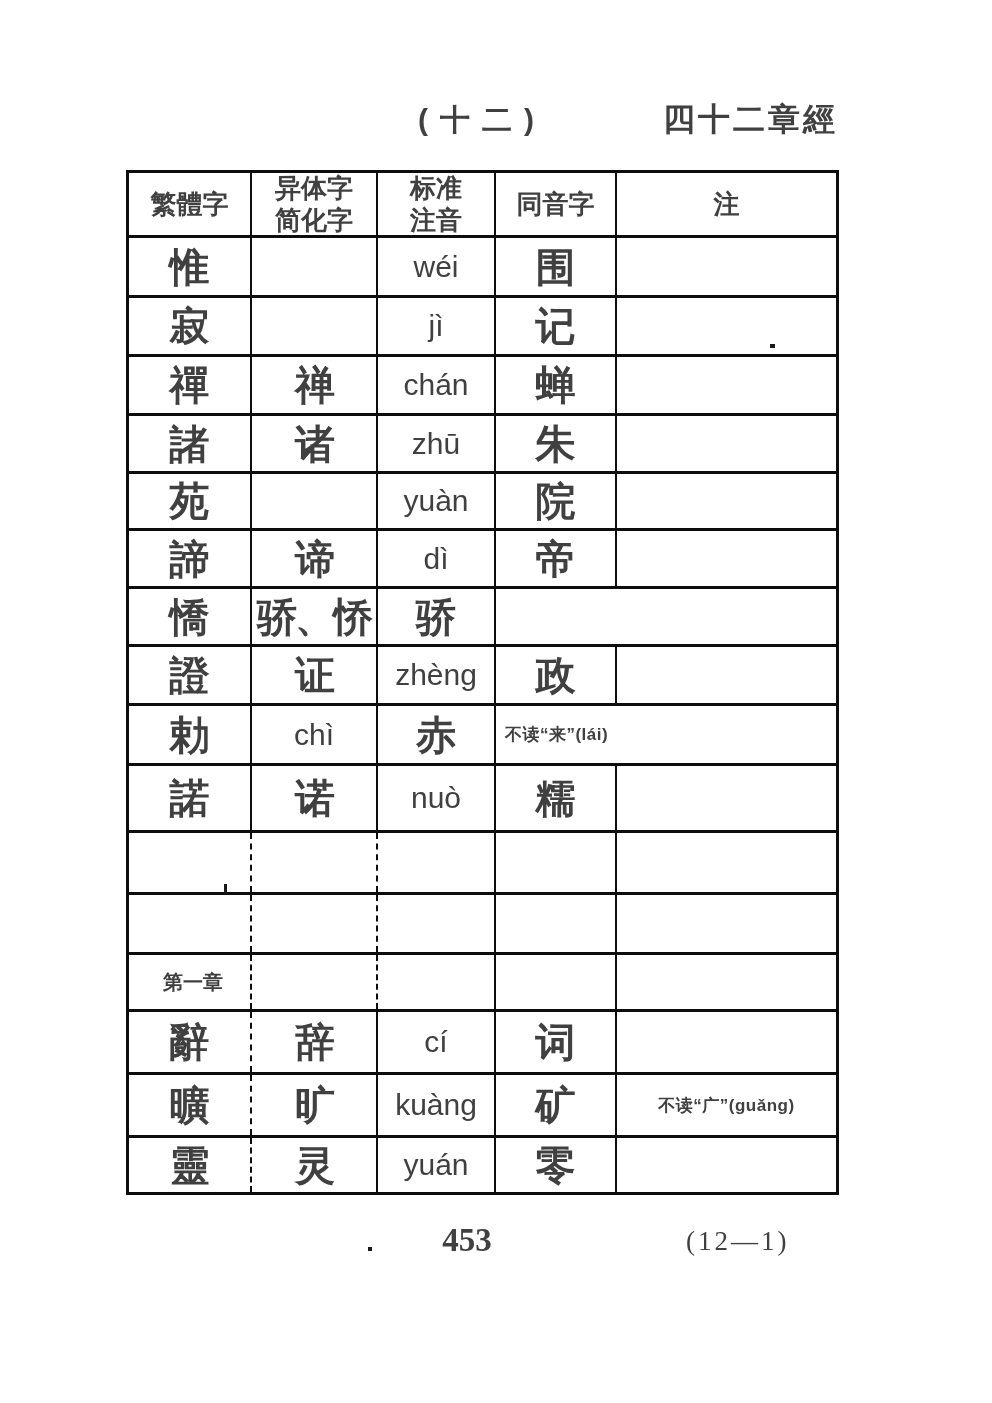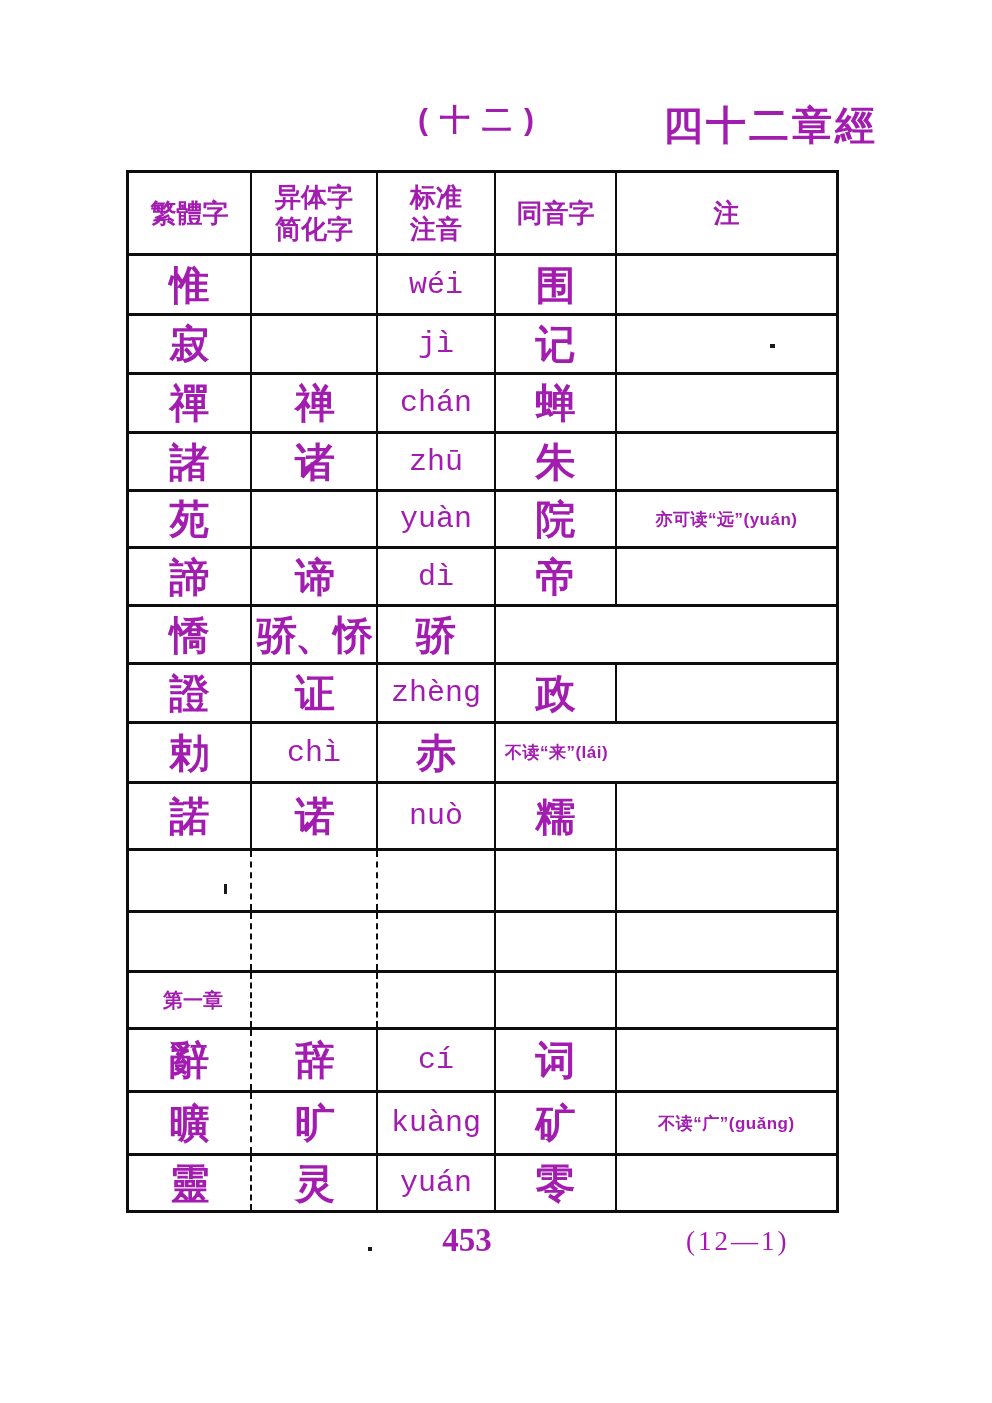--- a/index.html
+++ b/index.html
@@ -1,45 +1,45 @@
 <!DOCTYPE html>
 <html><head>
 <meta charset="utf-8">
 <style>
   html,body { margin:0; padding:0; background:#ffffff; }
   .page {
     position:relative; width:992px; height:1403px; background:#ffffff;
-    color:#a21caf; overflow:hidden;
+    color:#404040; overflow:hidden;
     font-family:"Liberation Sans","DejaVu Sans",sans-serif;
   }
   .hdr-sec {
     position:absolute; left:418px; top:100px;
     font-size:30px; font-weight:600; letter-spacing:12px; white-space:nowrap;
   }
   .hdr-title {
     position:absolute; left:663px; top:98px;
-    font-size:40px; font-weight:600; letter-spacing:3px; white-space:nowrap;
+    font-size:32px; font-weight:600; letter-spacing:3px; white-space:nowrap;
   }
   .tbl {
     position:absolute; left:126px; top:170px; width:707px;
     border:3px solid #0d0d0d;
   }
   .row {
     display:grid; grid-template-columns:123px 126px 118px 121px 1fr;
     border-top:3px solid #0d0d0d;
   }
   .row.first { border-top:none; }
   .cell {
     display:flex; align-items:center; justify-content:center;
     border-right:2px solid #0d0d0d; overflow:hidden; text-align:center;
   }
   .cell.c5 { border-right:none; }
   .zh  { font-size:40px; font-weight:600; line-height:1; }
   .c2.zh { letter-spacing:-2px; }
-  .py  { font-family:Liberation Mono, monospace; font-size:30px; font-weight:500; }
+  .py  { font-family:Liberation Sans, sans-serif; font-size:30px; font-weight:500; }
   .note{ font-size:17px; font-weight:bold; letter-spacing:0.5px; }
   .hcell { flex-direction:column; font-size:26px; font-weight:600; line-height:1.25; }
   .section-cell {
     justify-content:flex-start; padding-left:34px;
     font-size:20px; font-weight:600;
   }
   .d12 .c1, .d12 .c2 { border-right-style:dashed; }
   .d1 .c1 { border-right-style:dashed; }
   .ftr-num {
     position:absolute; left:412px; top:1222px; width:110px; text-align:center;
@@ -58,21 +58,21 @@
 </head>
 <body>
 
 <div class="page">
 
   <div class="hdr-sec">(十二)</div>
   <div class="hdr-title">四十二章經</div>
 
   <div class="tbl">
 
-    <div class="row first" style="height:80px">
+    <div class="row first" style="height:62px">
       <div class="cell hcell c1">
         <span>繁體字</span>
       </div>
       <div class="cell hcell c2">
         <span>异体字</span>
         <span>简化字</span>
       </div>
       <div class="cell hcell c3">
         <span>标准</span>
         <span>注音</span>
@@ -115,21 +115,20 @@
       <div class="cell py c3">zhū</div>
       <div class="cell zh c4">朱</div>
       <div class="cell note c5"></div>
     </div>
 
     <div class="row" style="height:54px">
       <div class="cell zh c1">苑</div>
       <div class="cell zh c2"></div>
       <div class="cell py c3">yuàn</div>
       <div class="cell zh c4">院</div>
-      <div class="cell note c5">亦可读“远”(yuán)</div>
     </div>
 
     <div class="row" style="height:55px">
       <div class="cell zh c1">諦</div>
       <div class="cell zh c2">谛</div>
       <div class="cell py c3">dì</div>
       <div class="cell zh c4">帝</div>
       <div class="cell note c5"></div>
     </div>
 

